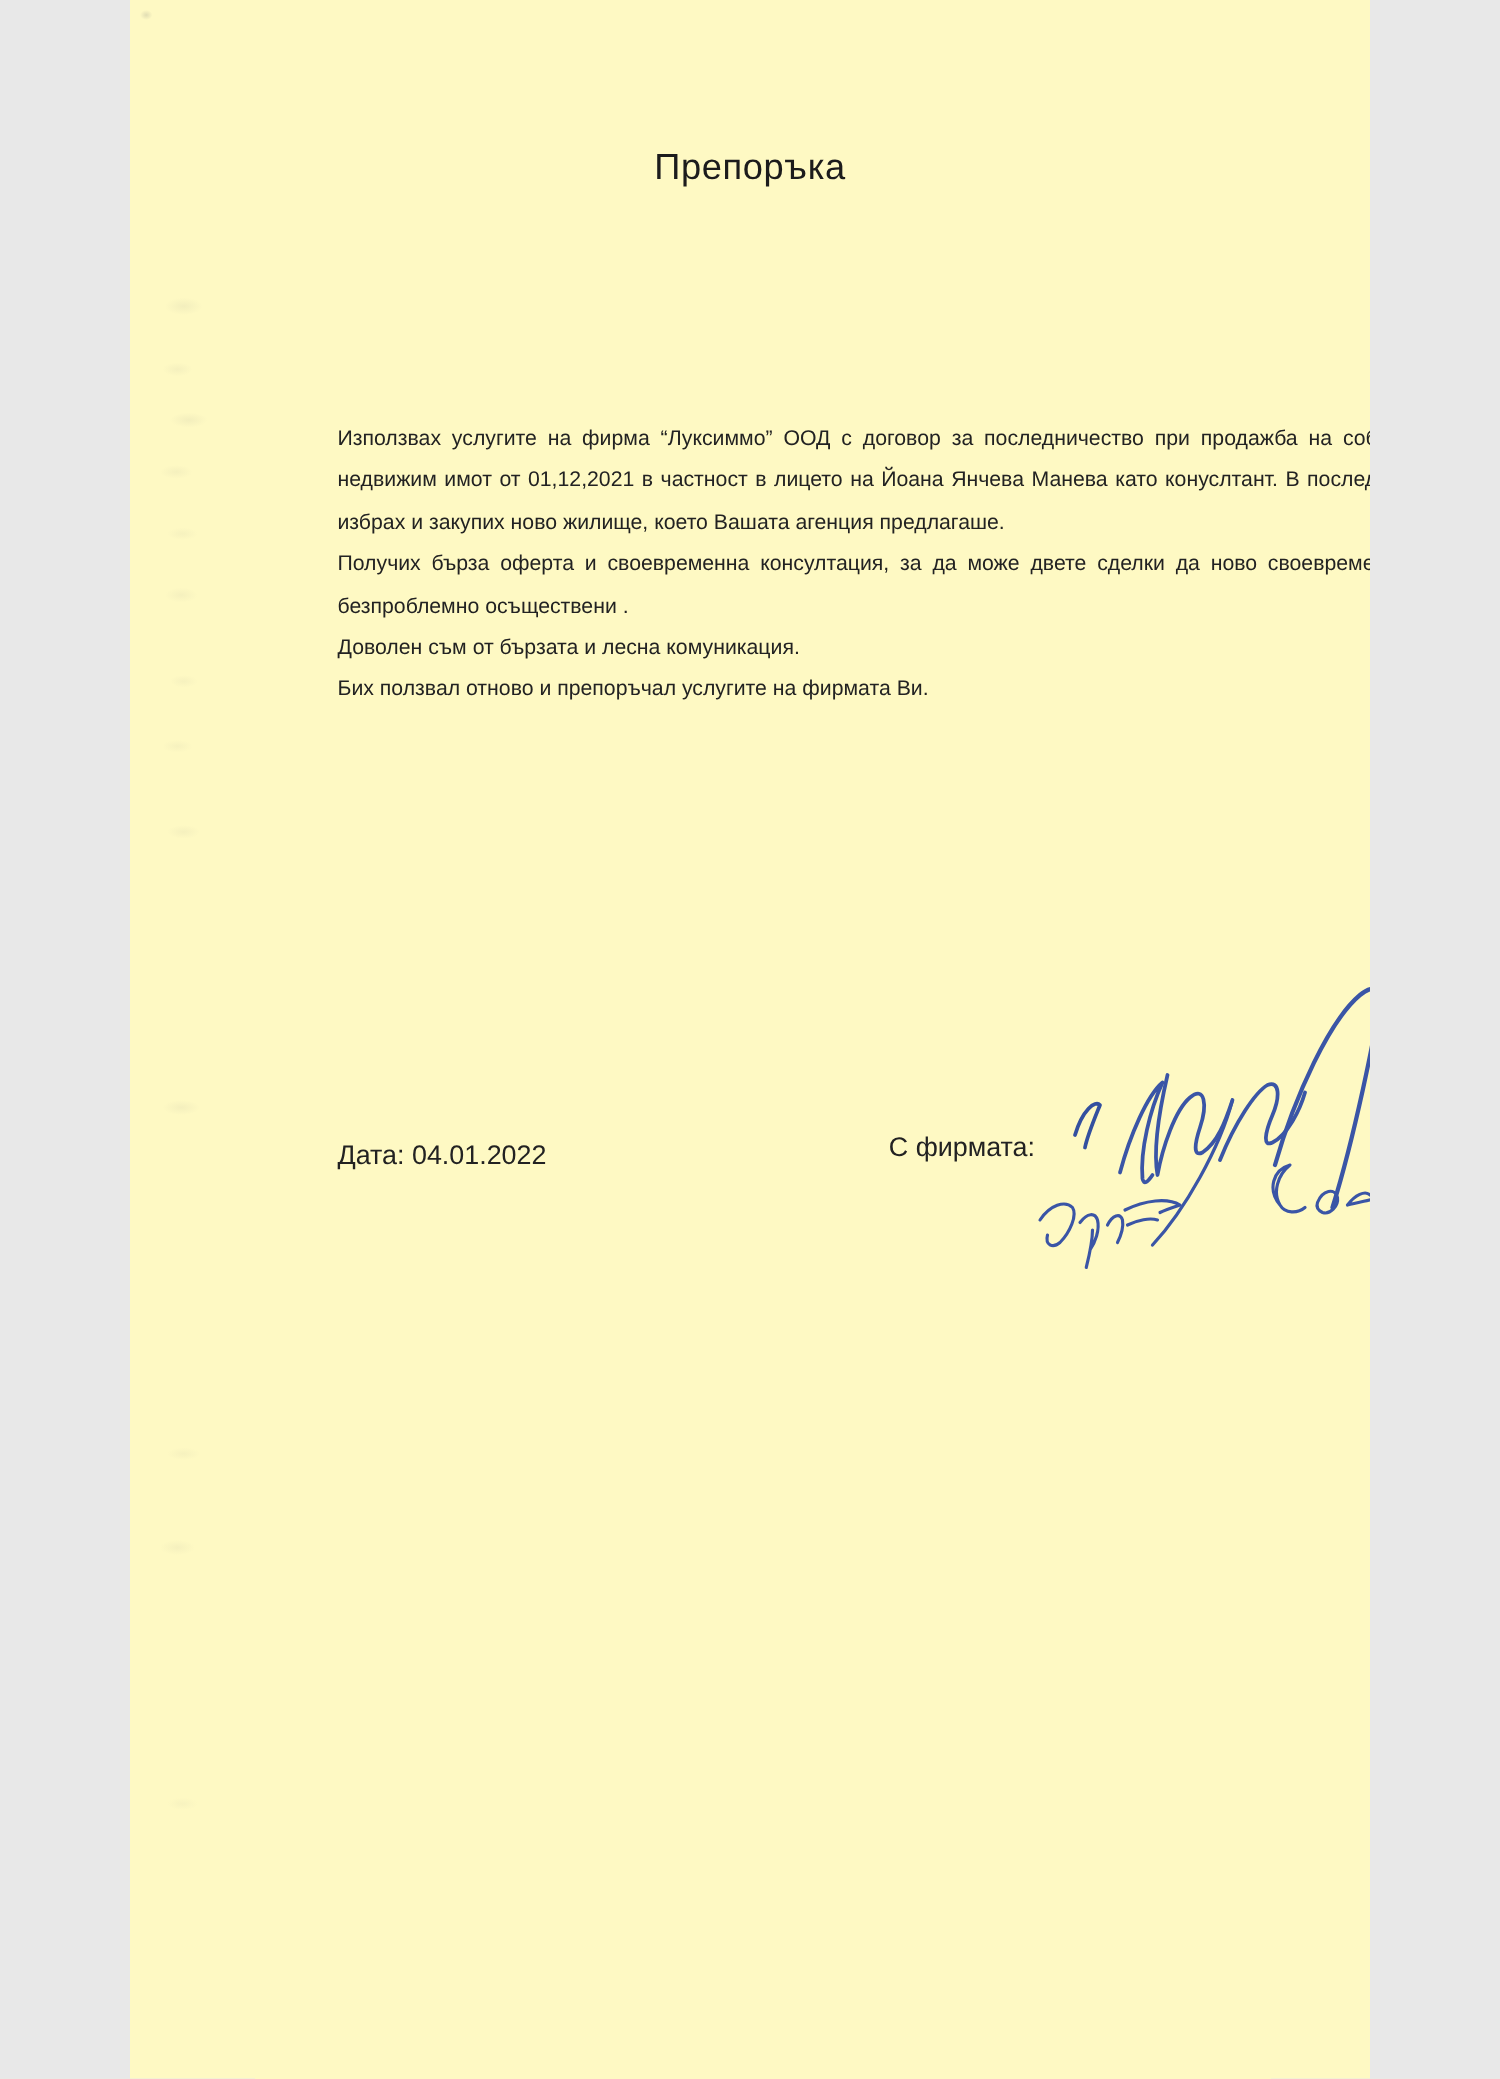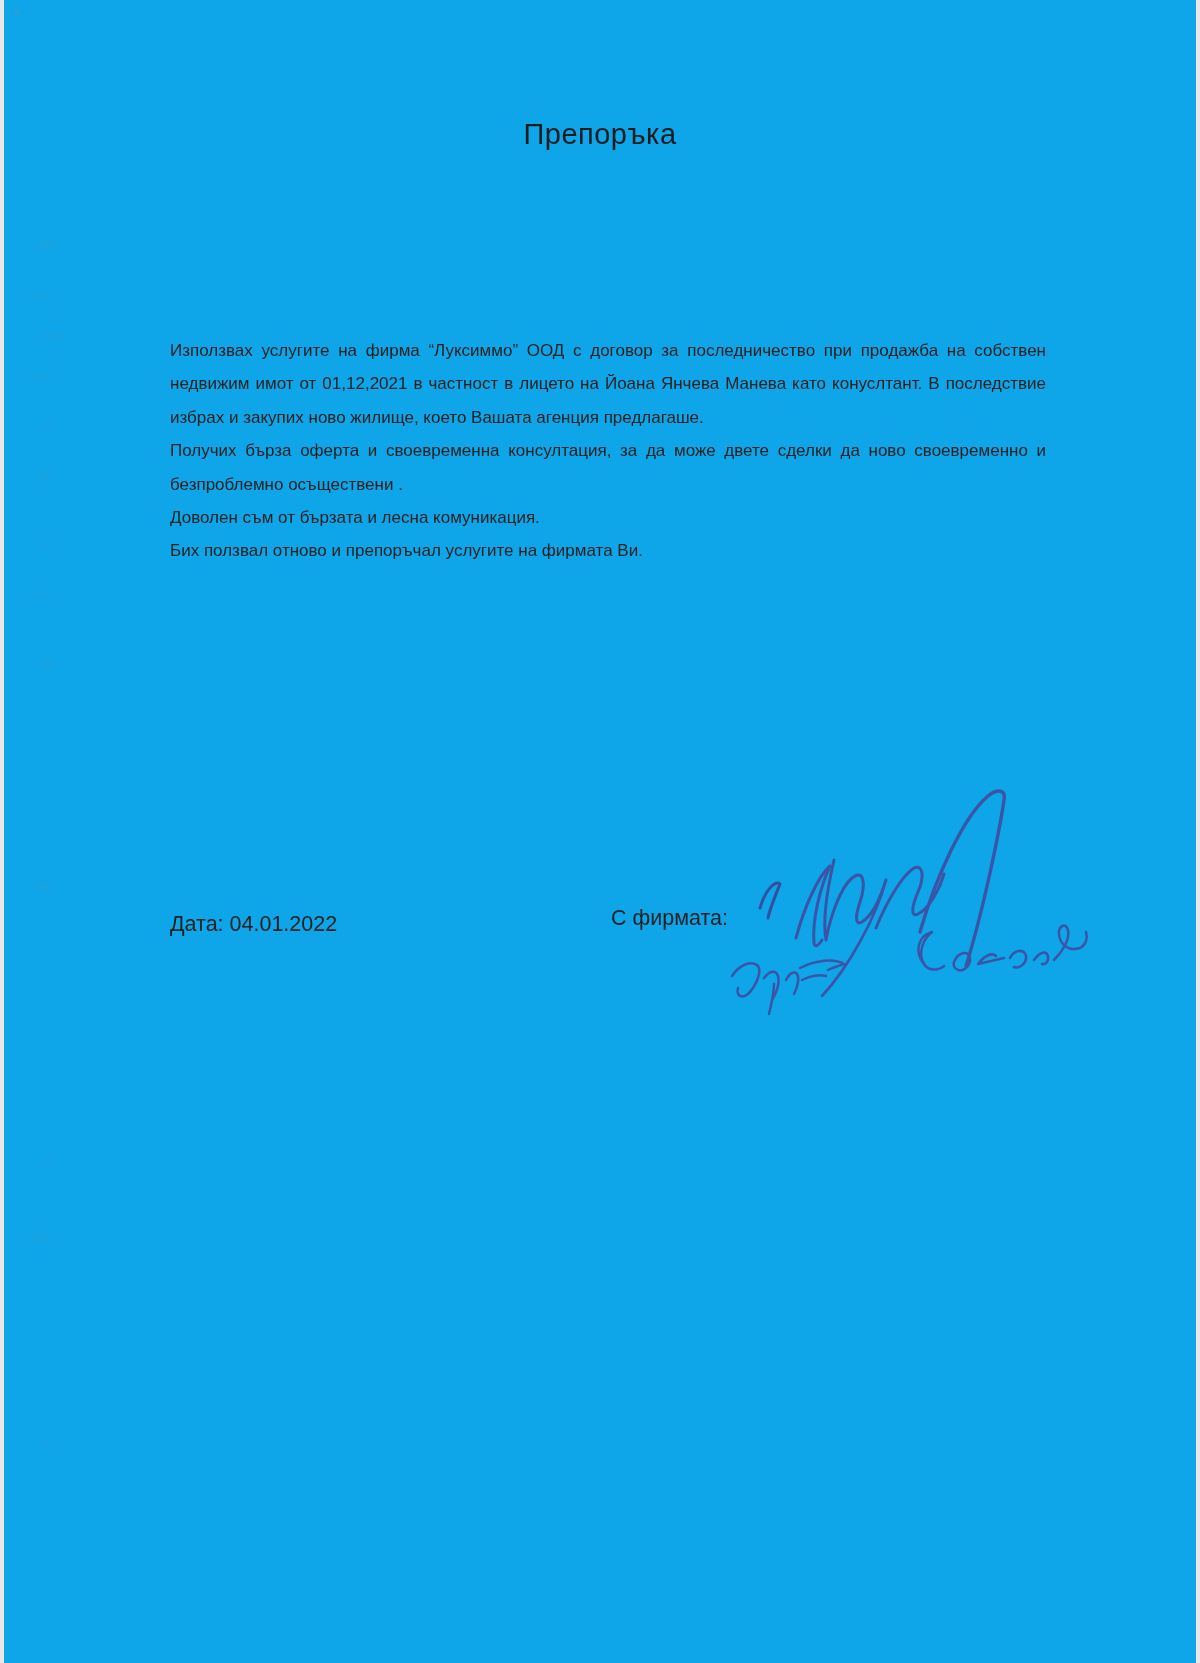--- a/index.html
+++ b/index.html
@@ -1,19 +1,19 @@
 <!DOCTYPE html>
 <html><head>
 <meta charset="utf-8">
 <style>
   html,body{margin:0;padding:0;background:#e8e8e8;}
   .page{
     position:relative;
-    width:1192px;height:1663px;
-    background:#0ea5e9;
+    width:992px;height:1663px;
+    background:#fef9c3;
     font-family:"Liberation Sans", sans-serif;
     color:#1f1f1f;
     overflow:hidden;
     margin:0 auto;
   }
   .title{
     position:absolute;
     top:118px;left:0;right:0;
     text-align:center;
     font-size:29px;

